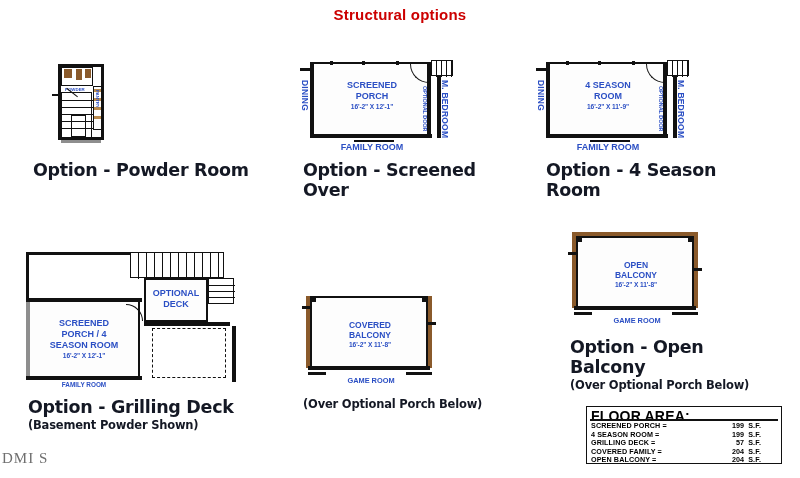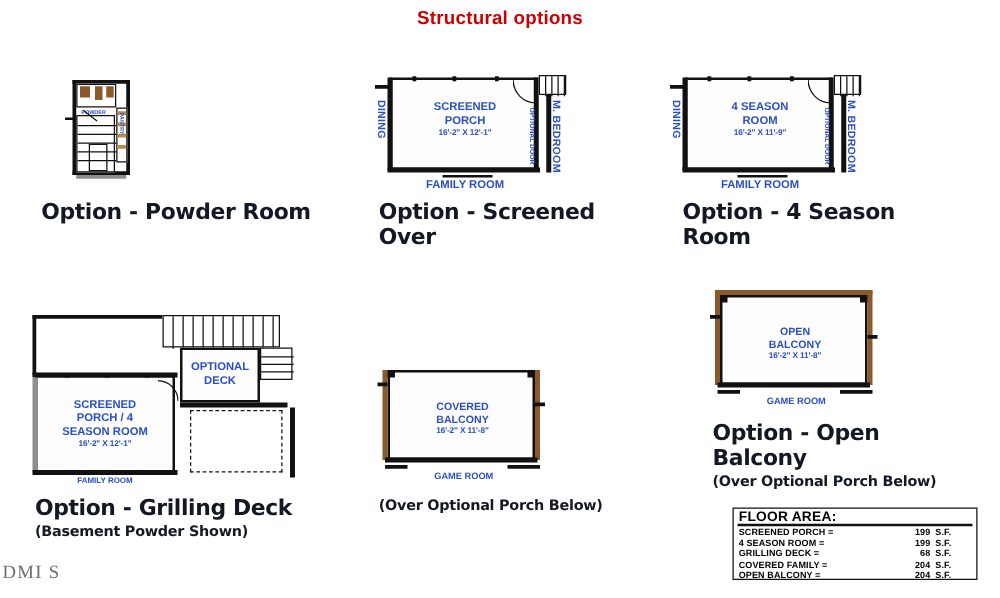--- a/index.html
+++ b/index.html
@@ -75,21 +75,21 @@
   .wood{position:absolute;background:#8a5a2b;}
   .woodlite{position:absolute;background:#b98a4e;}
   .gray{position:absolute;background:#8e8e8e;}
 
   
   .fa-box{
     position:absolute;left:586px;top:406px;width:196px;height:58px;
     border:1.5px solid #111;background:#fff;box-sizing:border-box;
   }
   .fa-title{
-    position:absolute;left:4px;top:1px;font-size:11px;font-weight:bold;letter-spacing:.2px;
+    position:absolute;left:4px;top:1px;font-size:14px;font-weight:bold;letter-spacing:.2px;
   }
   .fa-rule{position:absolute;left:3px;right:3px;top:12px;height:1.5px;background:#111;}
   .fa-rows{position:absolute;left:4px;right:20px;top:15px;}
   .fa-row{
     display:flex;justify-content:space-between;align-items:baseline;
     font-size:7.2px;font-weight:bold;line-height:8.6px;letter-spacing:.1px;
   }
   .fa-val{display:flex;gap:4px;}
 
   
@@ -337,21 +337,21 @@
       <div class="fa-row">
         <span>4 SEASON ROOM =</span>
         <span class="fa-val">
           <span>199</span>
           <span>S.F.</span>
         </span>
       </div>
       <div class="fa-row">
         <span>GRILLING DECK =</span>
         <span class="fa-val">
-          <span>68</span>
+          <span>57</span>
           <span>S.F.</span>
         </span>
       </div>
       <div class="fa-row">
         <span>COVERED FAMILY =</span>
         <span class="fa-val">
           <span>204</span>
           <span>S.F.</span>
         </span>
       </div>

